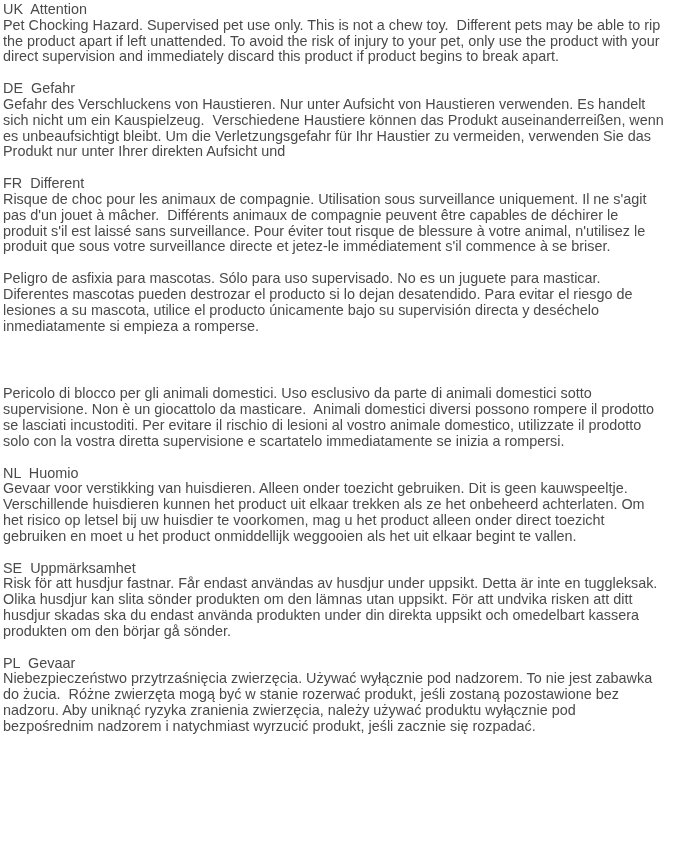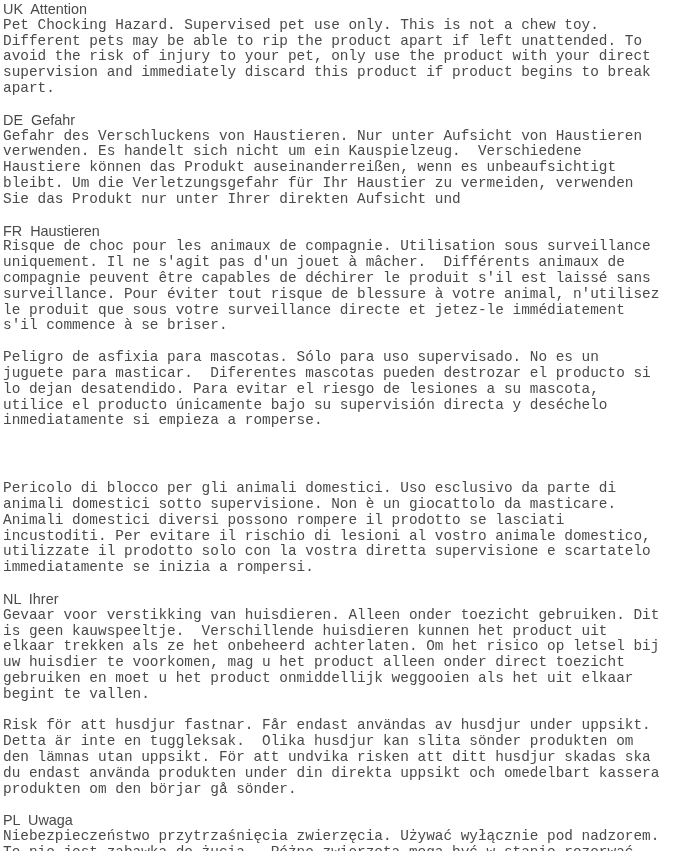--- a/index.html
+++ b/index.html
@@ -23,58 +23,58 @@
   }
   
   .warning-section.big-gap-after {
     margin-bottom: 52px;
   }
   .section-heading {
     white-space: pre-wrap;
   }
   .section-body {
     white-space: pre-wrap;
-    font-family: Liberation Mono, monospace;
   }
 </style>
 </head>
 <body>
 
 <main>
 
   <section class="warning-section">
     <div class="section-heading">UK  Attention</div>
     <div class="section-body">Pet Chocking Hazard. Supervised pet use only. This is not a chew toy.  Different pets may be able to rip the product apart if left unattended. To avoid the risk of injury to your pet, only use the product with your direct supervision and immediately discard this product if product begins to break apart.</div>
   </section>
 
   <section class="warning-section">
     <div class="section-heading">DE  Gefahr</div>
     <div class="section-body">Gefahr des Verschluckens von Haustieren. Nur unter Aufsicht von Haustieren verwenden. Es handelt sich nicht um ein Kauspielzeug.  Verschiedene Haustiere können das Produkt auseinanderreißen, wenn es unbeaufsichtigt bleibt. Um die Verletzungsgefahr für Ihr Haustier zu vermeiden, verwenden Sie das Produkt nur unter Ihrer direkten Aufsicht und</div>
   </section>
 
   <section class="warning-section">
-    <div class="section-heading">FR  Haustieren</div>
+    <div class="section-heading">FR  Different</div>
     <div class="section-body">Risque de choc pour les animaux de compagnie. Utilisation sous surveillance uniquement. Il ne s'agit pas d'un jouet à mâcher.  Différents animaux de compagnie peuvent être capables de déchirer le produit s'il est laissé sans surveillance. Pour éviter tout risque de blessure à votre animal, n'utilisez le produit que sous votre surveillance directe et jetez-le immédiatement s'il commence à se briser.</div>
   </section>
 
   <section class="warning-section big-gap-after">
     <div class="section-body">Peligro de asfixia para mascotas. Sólo para uso supervisado. No es un juguete para masticar.  Diferentes mascotas pueden destrozar el producto si lo dejan desatendido. Para evitar el riesgo de lesiones a su mascota, utilice el producto únicamente bajo su supervisión directa y deséchelo inmediatamente si empieza a romperse.</div>
   </section>
 
   <section class="warning-section">
     <div class="section-body">Pericolo di blocco per gli animali domestici. Uso esclusivo da parte di animali domestici sotto supervisione. Non è un giocattolo da masticare.  Animali domestici diversi possono rompere il prodotto se lasciati incustoditi. Per evitare il rischio di lesioni al vostro animale domestico, utilizzate il prodotto solo con la vostra diretta supervisione e scartatelo immediatamente se inizia a rompersi.</div>
   </section>
 
   <section class="warning-section">
-    <div class="section-heading">NL  Ihrer</div>
+    <div class="section-heading">NL  Huomio</div>
     <div class="section-body">Gevaar voor verstikking van huisdieren. Alleen onder toezicht gebruiken. Dit is geen kauwspeeltje.  Verschillende huisdieren kunnen het product uit elkaar trekken als ze het onbeheerd achterlaten. Om het risico op letsel bij uw huisdier te voorkomen, mag u het product alleen onder direct toezicht gebruiken en moet u het product onmiddellijk weggooien als het uit elkaar begint te vallen.</div>
   </section>
 
   <section class="warning-section">
+    <div class="section-heading">SE  Uppmärksamhet</div>
     <div class="section-body">Risk för att husdjur fastnar. Får endast användas av husdjur under uppsikt. Detta är inte en tuggleksak.  Olika husdjur kan slita sönder produkten om den lämnas utan uppsikt. För att undvika risken att ditt husdjur skadas ska du endast använda produkten under din direkta uppsikt och omedelbart kassera produkten om den börjar gå sönder.</div>
   </section>
 
   <section class="warning-section">
-    <div class="section-heading">PL  Uwaga</div>
+    <div class="section-heading">PL  Gevaar</div>
     <div class="section-body">Niebezpieczeństwo przytrzaśnięcia zwierzęcia. Używać wyłącznie pod nadzorem. To nie jest zabawka do żucia.  Różne zwierzęta mogą być w stanie rozerwać produkt, jeśli zostaną pozostawione bez nadzoru. Aby uniknąć ryzyka zranienia zwierzęcia, należy używać produktu wyłącznie pod bezpośrednim nadzorem i natychmiast wyrzucić produkt, jeśli zacznie się rozpadać.</div>
   </section>
 
 </main>
 
 </body></html>

